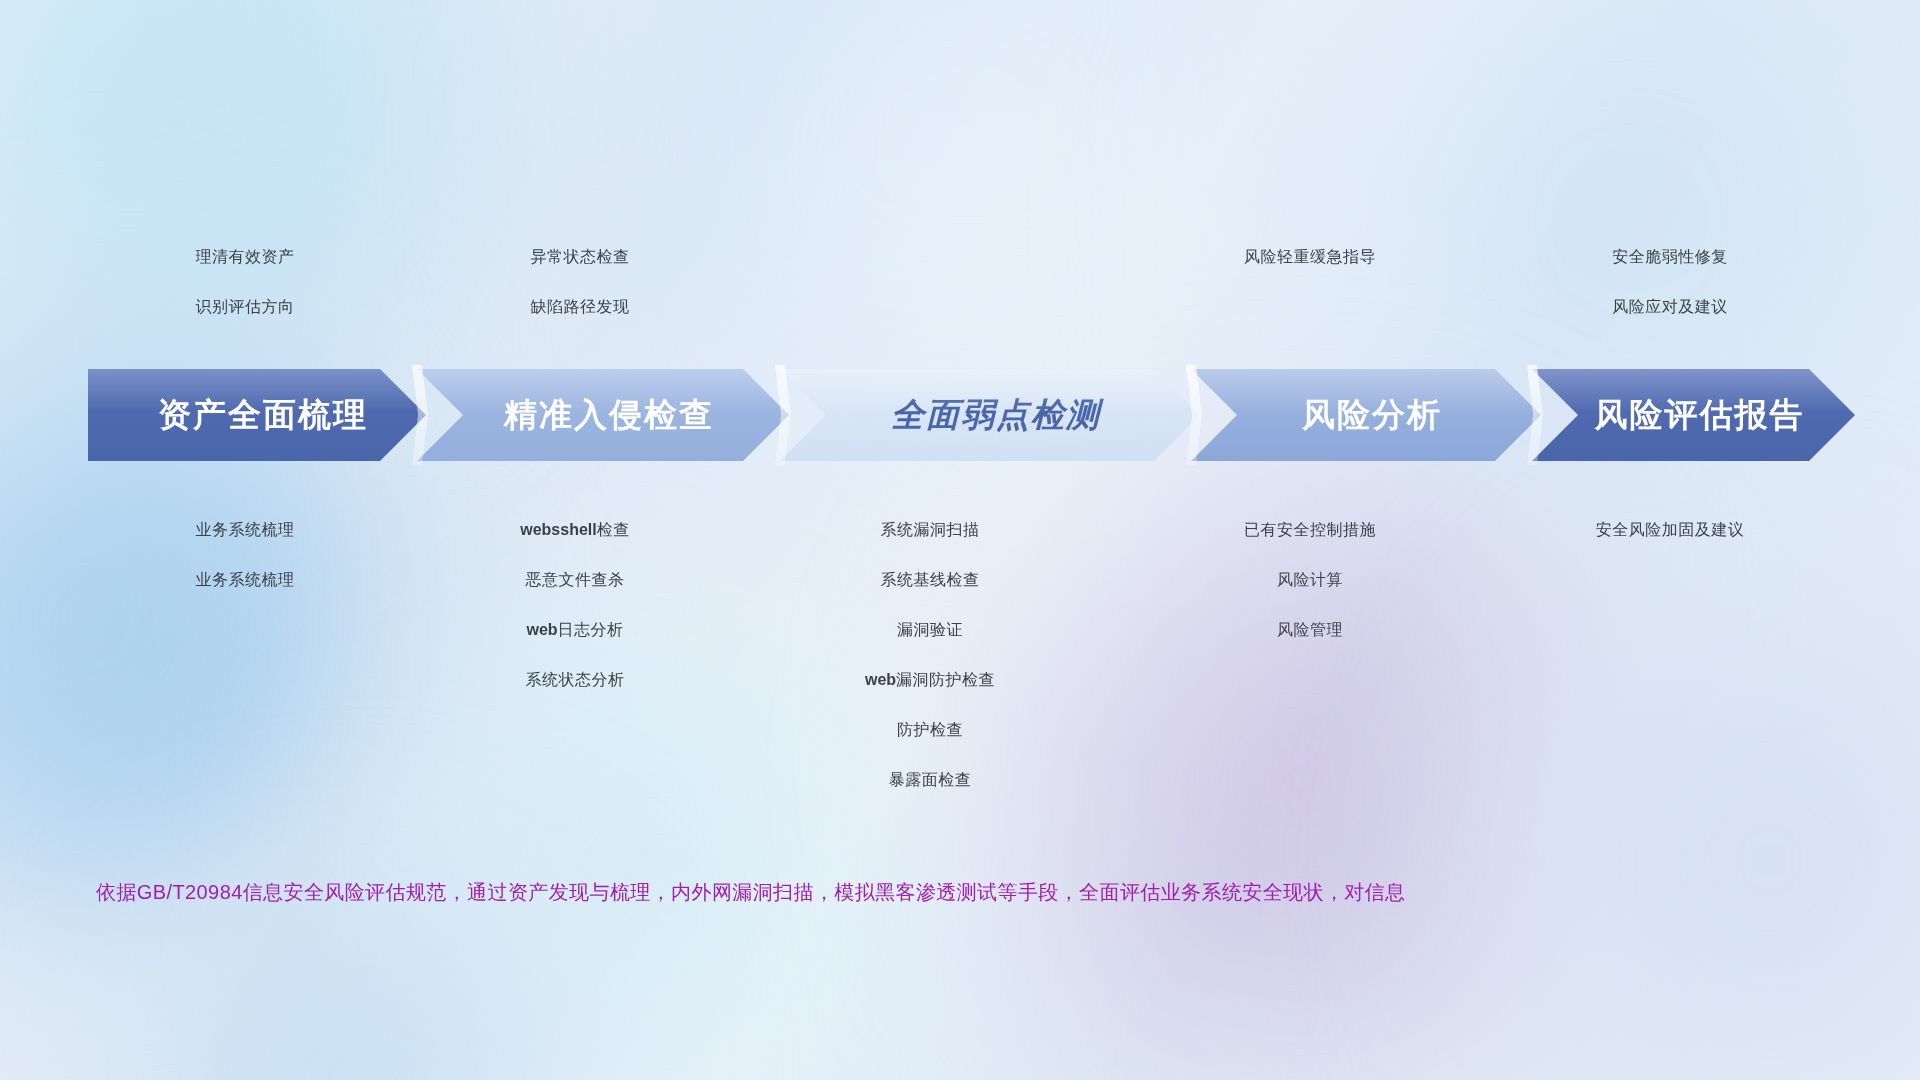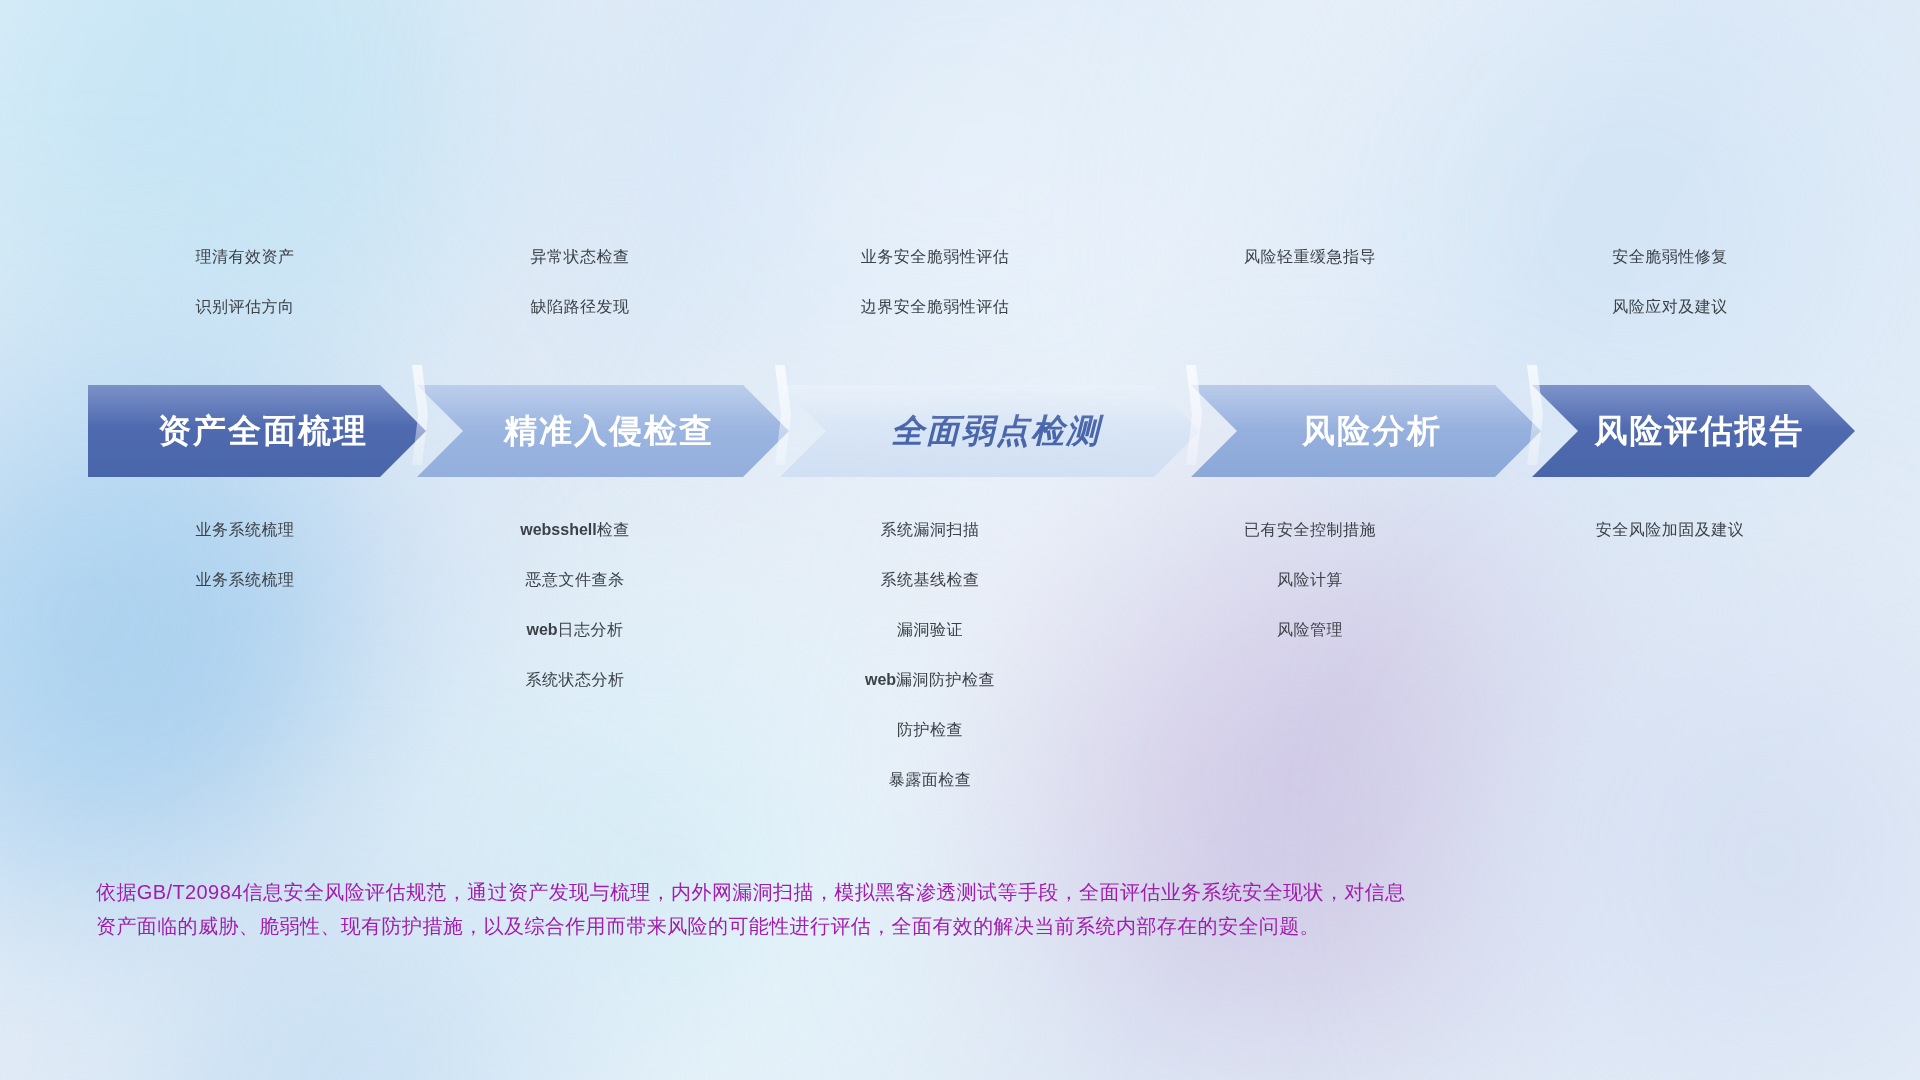--- a/index.html
+++ b/index.html
@@ -50,21 +50,20 @@
   .lbl .en{font-weight:bold;letter-spacing:0;}
 
   
   #band{position:absolute;left:88px;top:369px;width:1767px;height:92px;}
   .chev{
     position:absolute;top:0;height:92px;
     display:flex;align-items:center;justify-content:center;
     color:#ffffff;font-size:33px;font-weight:bold;letter-spacing:2px;
     clip-path:polygon(0 0, calc(100% - 46px) 0, 100% 50%, calc(100% - 46px) 100%, 0 100%);
     box-sizing:border-box;
-    margin-top:16px;
   }
   .chev.notch{
     clip-path:polygon(0 0, calc(100% - 46px) 0, 100% 50%, calc(100% - 46px) 100%, 0 100%, 46px 50%);
   }
   .chev .txt{position:relative;transform:translateX(6px);}
   .c1{background:linear-gradient(180deg,#5672b8 0%,#4e69ae 55%,#4a66ab 100%);}
   .c2{background:linear-gradient(180deg,#a9c0e6 0%,#9ab4e0 55%,#94afdd 100%);}
   .c3{background:linear-gradient(180deg,rgba(226,236,248,.86) 0%,rgba(213,227,245,.86) 55%,rgba(205,221,242,.86) 100%);
       color:#4a66ab;}
   .c4{background:linear-gradient(180deg,#a7bde4 0%,#93aedc 60%,#8ba8d9 100%);}
@@ -111,24 +110,20 @@
     <div class="col" style="left:60px;width:370px;">
       <div class="lbl">理清有效资产</div>
       <div class="lbl">识别评估方向</div>
     </div>
 
     <div class="col" style="left:410px;width:340px;">
       <div class="lbl">异常状态检查</div>
       <div class="lbl">缺陷路径发现</div>
     </div>
 
-    <div class="col" style="left:725px;width:420px;">
-      <div class="lbl">业务安全脆弱性评估</div>
-      <div class="lbl">边界安全脆弱性评估</div>
-    </div>
 
     <div class="col" style="left:1120px;width:380px;font-family:Liberation Serif, serif;">
       <div class="lbl">风险轻重缓急指导</div>
     </div>
 
     <div class="col" style="left:1480px;width:380px;">
       <div class="lbl">安全脆弱性修复</div>
       <div class="lbl">风险应对及建议</div>
     </div>
 
@@ -192,16 +187,15 @@
     </div>
 
     <div class="col" style="left:1470px;width:400px;">
       <div class="lbl">安全风险加固及建议</div>
     </div>
 
   </div>
 
   <div id="footer">
     <div>依据GB/T20984信息安全风险评估规范，通过资产发现与梳理，内外网漏洞扫描，模拟黑客渗透测试等手段，全面评估业务系统安全现状，对信息</div>
-    <div>资产面临的威胁、脆弱性、现有防护措施，以及综合作用而带来风险的可能性进行评估，全面有效的解决当前系统内部存在的安全问题。</div>
   </div>
 
 </div>
 
 </body></html>

